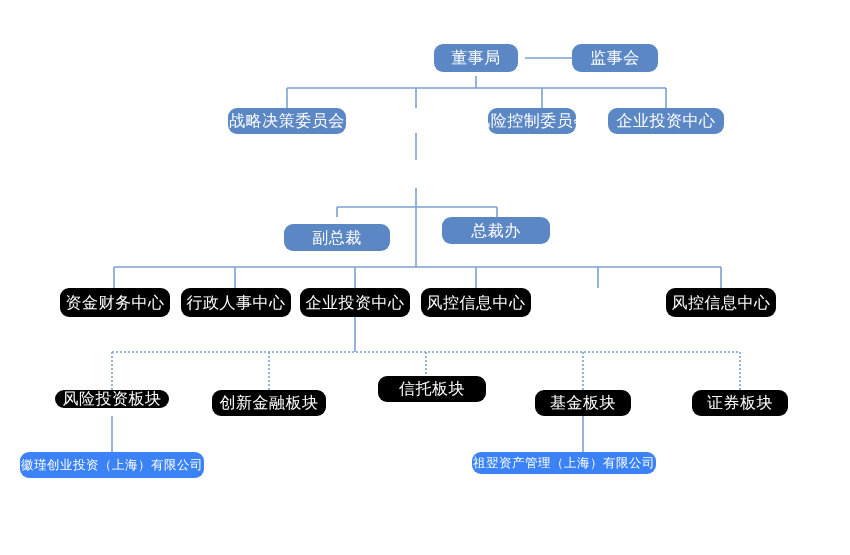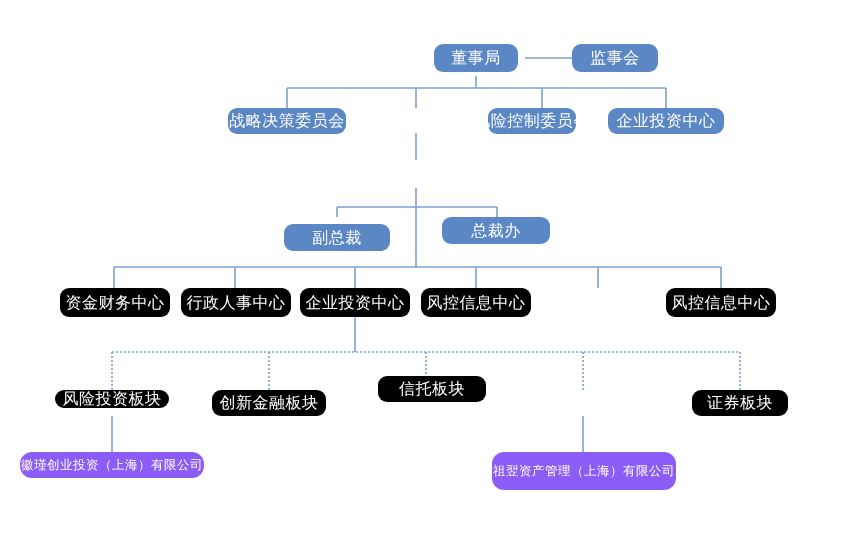--- a/index.html
+++ b/index.html
@@ -33,21 +33,21 @@
     color: #ffffff;
     font-size: 16px;
     line-height: 1;
     letter-spacing: 0.5px;
     white-space: nowrap;
     text-align: center;
     z-index: 2;
   }
   .node.shade-main   { background: #5b87c5; }
   .node.shade-sector { background: #000000; }
-  .node.shade-leaf   { background: #8b5cf6; font-size: 12.5px; border-radius: 12px; }
+  .node.shade-leaf   { background: #3b82f6; font-size: 12.5px; }
   .node.wide-letter  { letter-spacing: 4px; }
 </style>
 </head>
 <body>
 
 <div id="canvas">
 
   <svg id="wires" viewBox="0 0 850 555" xmlns="http://www.w3.org/2000/svg">
     <g stroke="#7ba0d2" stroke-width="1.6" fill="none" stroke-linecap="butt">
 
@@ -106,18 +106,19 @@
 
   <div class="node shade-sector" style="left:60px; top:288px; width:110px; height:29px;">资金财务中心</div>
   <div class="node shade-sector" style="left:300px; top:288px; width:110px; height:29px;">企业投资中心</div>
   <div class="node shade-sector" style="left:181px; top:288px; width:110px; height:29px;">行政人事中心</div>
   <div class="node shade-sector" style="left:421px; top:288px; width:110px; height:29px;">风控信息中心</div>
   <div class="node shade-sector" style="left:666px; top:288px; width:110px; height:29px;">风控信息中心</div>
 
   <div class="node shade-sector" style="left:55px; top:390px; width:114px; height:18px;">风险投资板块</div>
   <div class="node shade-sector" style="left:212px; top:390px; width:114px; height:26px;">创新金融板块</div>
   <div class="node shade-sector" style="left:378px; top:376px; width:108px; height:26px;">信托板块</div>
+  <div class="node shade-sector" style="left:535px; top:390px; width:96px; height:26px;">基金板块</div>
   <div class="node shade-sector" style="left:692px; top:390px; width:96px; height:26px;">证券板块</div>
 
   <div class="node shade-leaf" style="left:20px; top:452px; width:184px; height:26px;">徽瑾创业投资（上海）有限公司</div>
-  <div class="node shade-leaf" style="left:492px; top:452px; width:184px; height:38px;">祖翌资产管理（上海）有限公司</div>
+  <div class="node shade-leaf" style="left:472px; top:452px; width:184px; height:22px;">祖翌资产管理（上海）有限公司</div>
 
 </div>
 
 </body></html>

